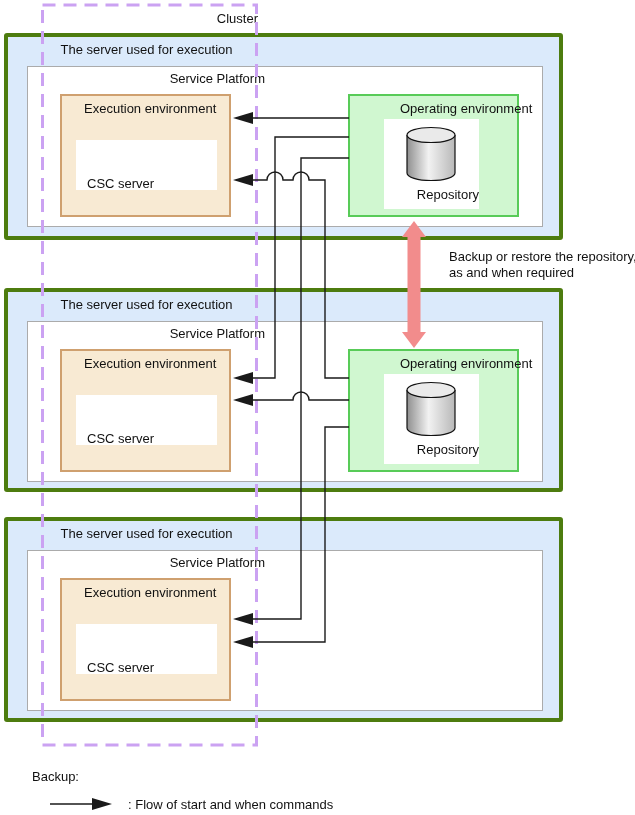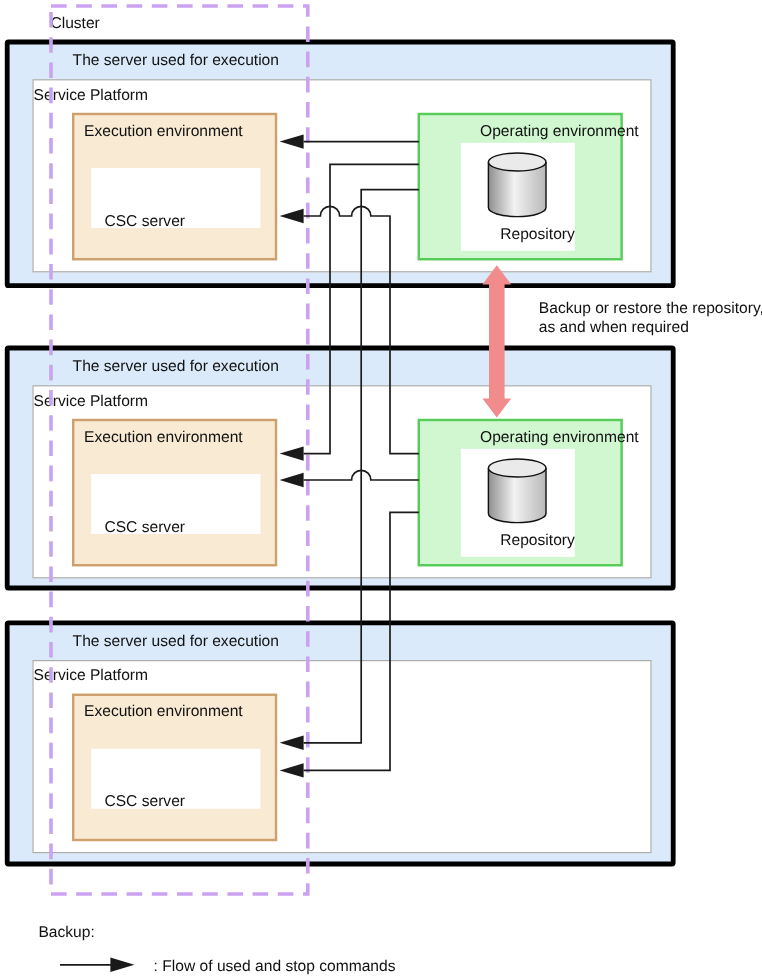--- a/index.html
+++ b/index.html
@@ -4,47 +4,47 @@
 <style>
   html, body { margin: 0; padding: 0; background: #ffffff; }
   * { box-sizing: border-box; }
   .canvas {
     position: relative; width: 635px; height: 815px; background: #ffffff;
     font-family: "Liberation Sans", sans-serif; font-size: 13px; color: #111;
     overflow: hidden;
   }
   .server {
     position: absolute; left: 4px; width: 559px;
-    background: #DBEAFB; border: 4px solid #000000; border-radius: 3px;
+    background: #DBEAFB; border: 4px solid #4d7c0f; border-radius: 3px;
   }
   .s1 { top: 33px;  height: 207px; }
   .s2 { top: 288px; height: 204px; }
   .s3 { top: 517px; height: 205px; }
   .server-label { position: absolute; top: 5px; left: 36px; width: 205px; text-align: center; white-space: nowrap; }
   .sp {
     position: absolute; left: 19px; top: 29px; width: 516px; height: 161px;
     background: #ffffff; border: 1.5px solid #ABABAB;
   }
-  .sp-label { position: absolute; top: 4px; left: 0; width: 237px; text-align: left; white-space: nowrap; }
+  .sp-label { position: absolute; top: 4px; left: 0; width: 237px; text-align: right; white-space: nowrap; }
   .exec {
     position: absolute; left: 32px; top: 27px; width: 171px; height: 123px;
     background: #F8EAD3; border: 2px solid #CFA06F;
   }
-  .exec-label { position: absolute; left: 8px; top: 5px; white-space: nowrap; text-align: right; }
+  .exec-label { position: absolute; left: 22px; top: 5px; white-space: nowrap; text-align: right; }
   .csc { position: absolute; left: 14px; top: 44px; width: 141px; height: 50px; background: #ffffff; }
   .csc-label { position: absolute; left: 11px; top: 8px; white-space: nowrap; margin-top: 28px; }
   .openv {
     position: absolute; left: 320px; top: 27px; width: 171px; height: 123px;
     background: #D0F7D0; border: 2px solid #58CB58;
   }
   .openv-label { position: absolute; left: 7px; top: 5px; white-space: nowrap; margin-left: 43px; }
   .repo { position: absolute; left: 34px; top: 23px; width: 95px; height: 90px; background: #ffffff; }
   .cyl { position: absolute; left: 21px; top: 7px; }
   .repo-label { position: absolute; left: 0; top: 68px; width: 100%; text-align: right; }
-  .cluster-label { position: absolute; left: 42px; top: 11px; width: 216px; text-align: left; }
+  .cluster-label { position: absolute; left: 42px; top: 11px; width: 216px; text-align: right; }
   .backup-note { position: absolute; left: 449px; top: 249px; line-height: 16px; white-space: nowrap; }
   .legend-title { position: absolute; left: 32px; top: 769px; }
   .legend-text { position: absolute; left: 128px; top: 797px; }
   .overlay { position: absolute; left: 0; top: 0; pointer-events: none; }
 </style>
 </head>
 <body>
 
 <div class="canvas">
 
@@ -122,21 +122,21 @@
       </div>
     </div>
   </div>
 
   <div class="backup-note">
     <div>Backup or restore the repository,</div>
     <div>as and when required</div>
   </div>
 
   <div class="legend-title">Backup:</div>
-  <div class="legend-text">: Flow of used and stop commands</div>
+  <div class="legend-text">: Flow of start and when commands</div>
 
   <svg class="overlay" width="635" height="815" viewBox="0 0 635 815">
     <rect x="42.5" y="5" width="214" height="740" fill="none" stroke="#CBA2F2" stroke-width="3" stroke-dasharray="13 8"></rect>
 
     <polygon points="414,221 426,237 420.5,237 420.5,332 426,332 414,348 402,332 407.5,332 407.5,237 402,237" fill="#F28C8C"></polygon>
 
     <g stroke="#1A1A1A" stroke-width="1.4" fill="none">
       <path d="M349,118 L253,118"></path>
       <path d="M349,137 L275,137 L275,378 L253,378"></path>
       <path d="M349,158 L301,158 L301,619 L253,619"></path>

